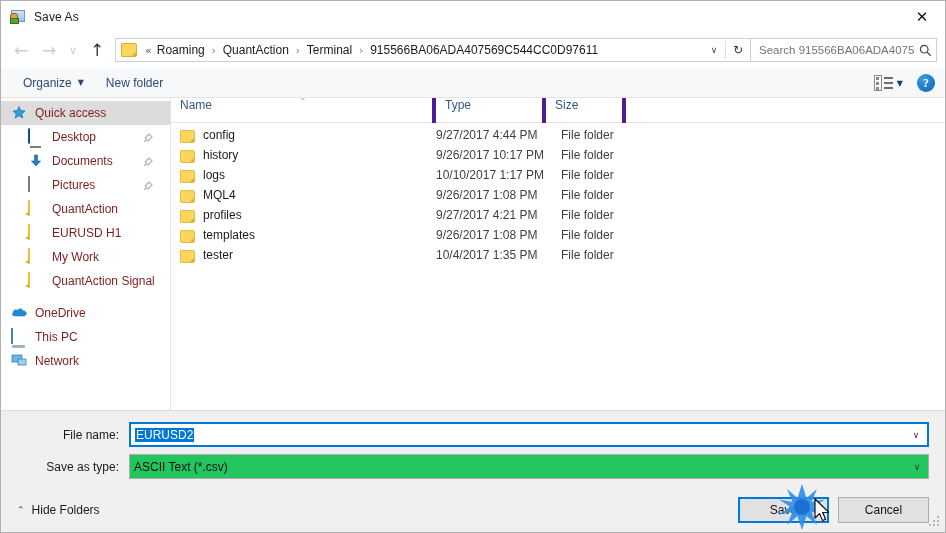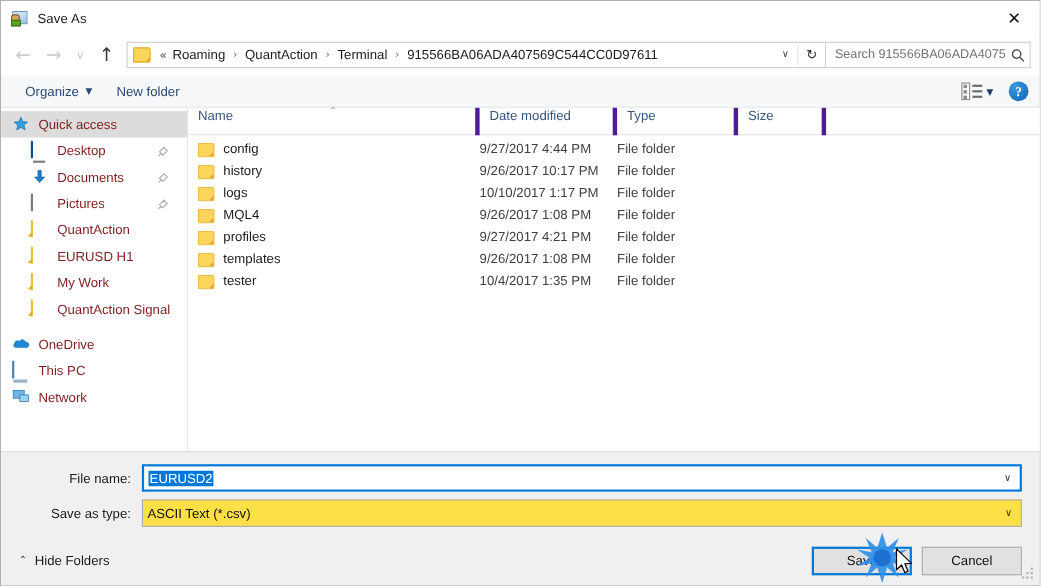--- a/index.html
+++ b/index.html
@@ -354,21 +354,21 @@
     flex: 0 0 auto;
   }
   .fieldwrap {
     flex: 1 1 auto;
     height: 25px;
     display: flex; align-items: center;
     background: #fff;
     border: 1px solid #7a7a7a;
   }
   .fieldwrap.focused { border: 2px solid #0078d7; }
-  .fieldwrap.disabled { background: #fde047; border: 1px solid #adadad; }
+  .fieldwrap.disabled { background: #22c55e; border: 1px solid #adadad; }
   .fieldtext {
     flex: 1 1 auto;
     font-size: 12px;
     padding-left: 4px;
     color: #111;
     overflow: hidden; white-space: nowrap;
   }
   .fieldtext .sel {
     background: #0078d7;
     color: #ffffff;
@@ -602,21 +602,20 @@
         <span class="sb-label">Network</span>
       </div>
     </div>
 
     <div class="filepane">
       <div class="colhead">
         <div class="col name">
           <span>Name</span>
           <span class="sortcaret">⌃</span>
         </div>
-        <div class="col date">Date modified</div>
         <div class="col type">Type</div>
         <div class="col size">Size</div>
       </div>
 
       <div class="rows">
         <div class="row">
           <div class="c-name">
             <span class="ic-folder"></span>
             <span>config</span>
           </div>

